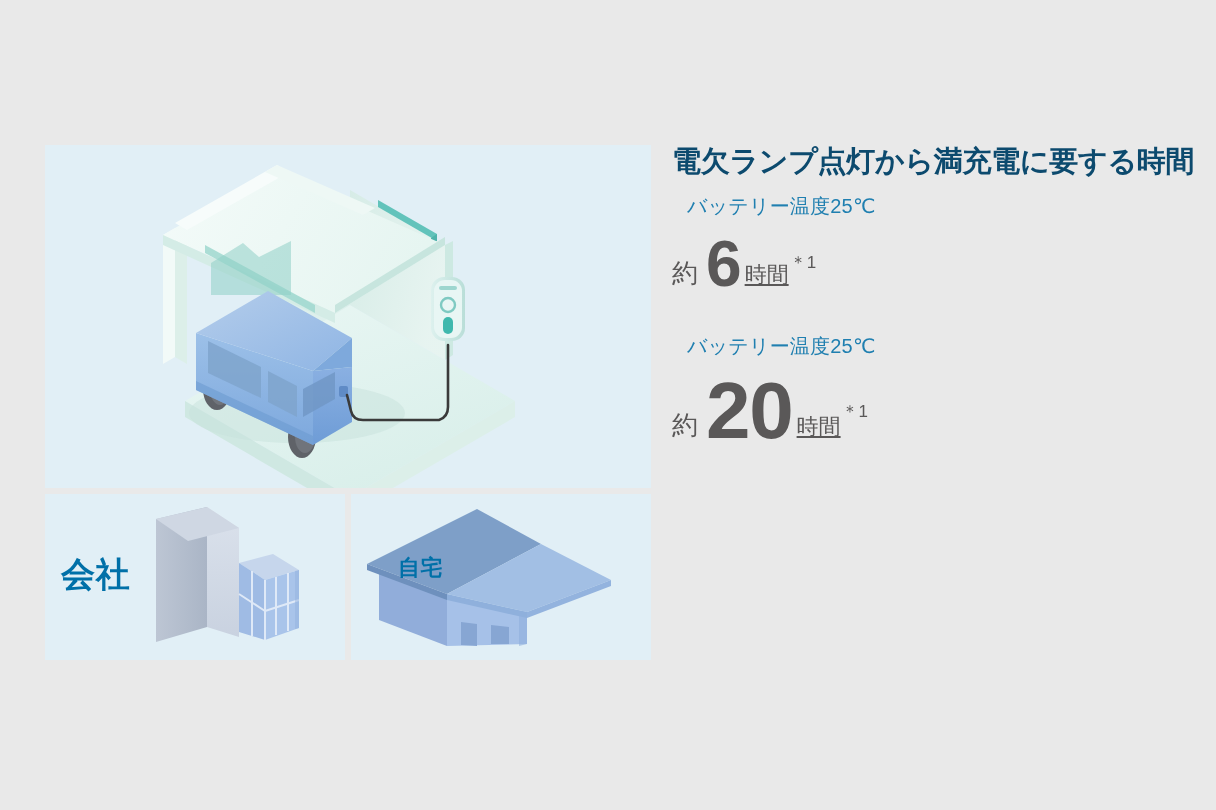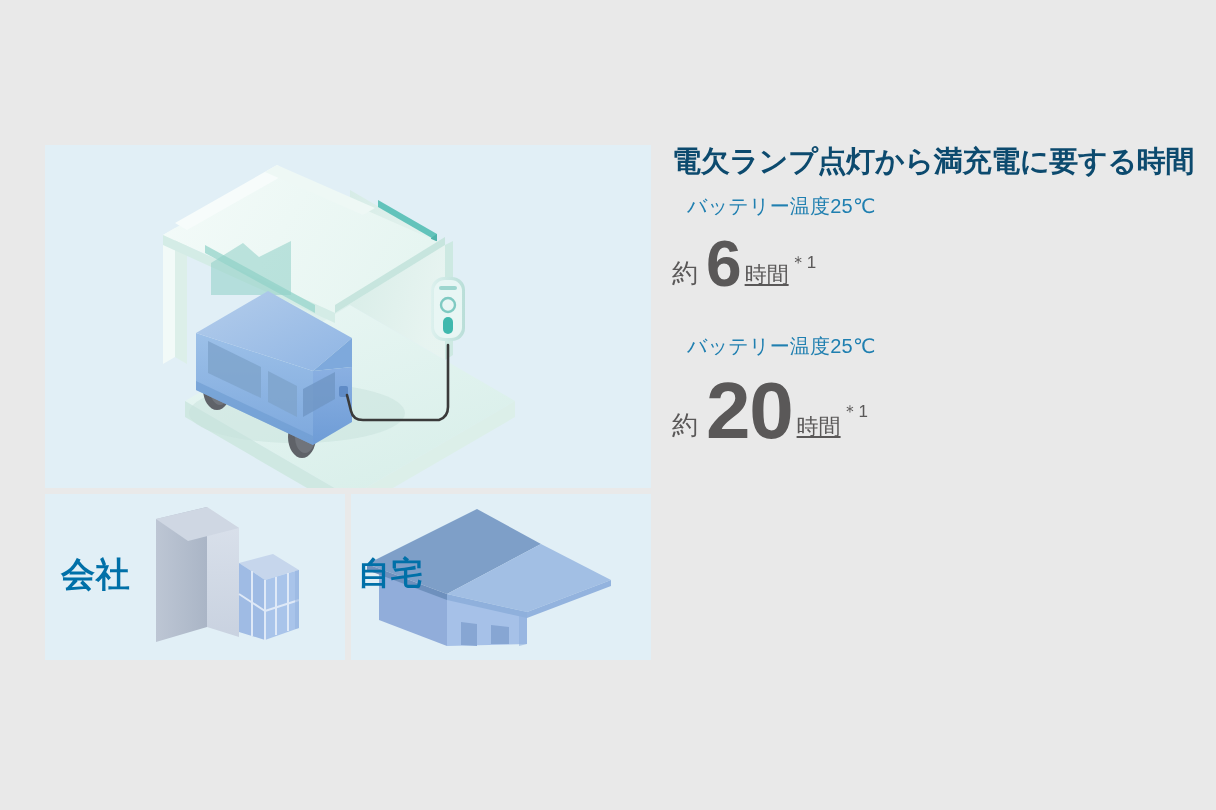--- a/index.html
+++ b/index.html
@@ -38,21 +38,21 @@
   .panel-label {
     position: absolute;
     font-weight: bold;
     color: #0070a8;
     letter-spacing: 0.02em;
     line-height: 1;
     white-space: nowrap;
     text-align: center;
   }
   #label-office { left: 61px;  top: 557px; font-size: 34px; }
-  #label-home   { left: 358px; top: 557px; font-size: 32px; }
+  #label-home   { left: 398px; top: 557px; font-size: 22px; }
 
   
   #info {
     position: absolute;
     left: 672px;
     top: 145px;
     width: 530px;
   }
 
   .info-title {

